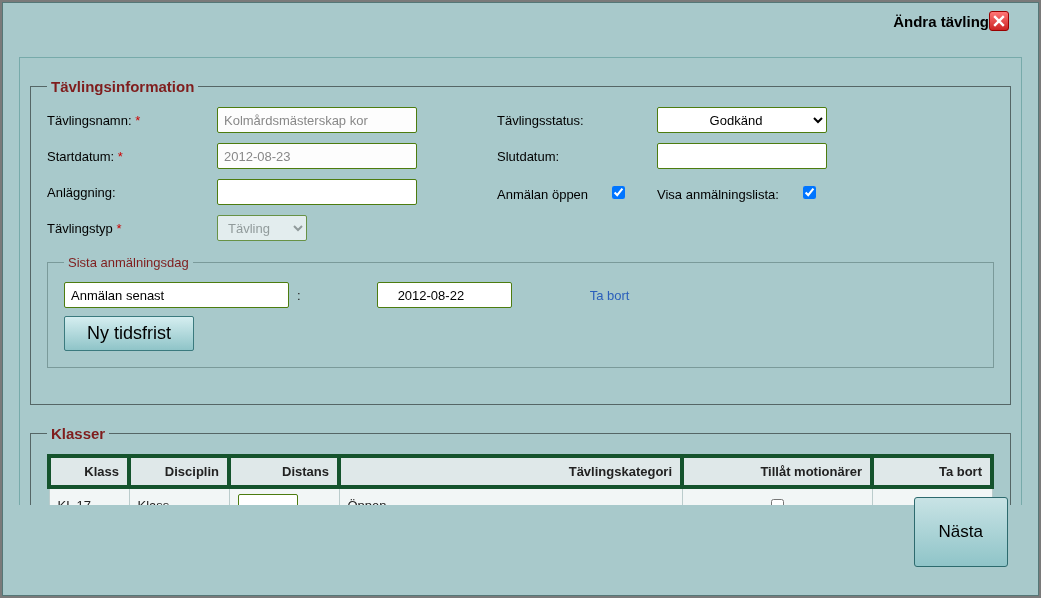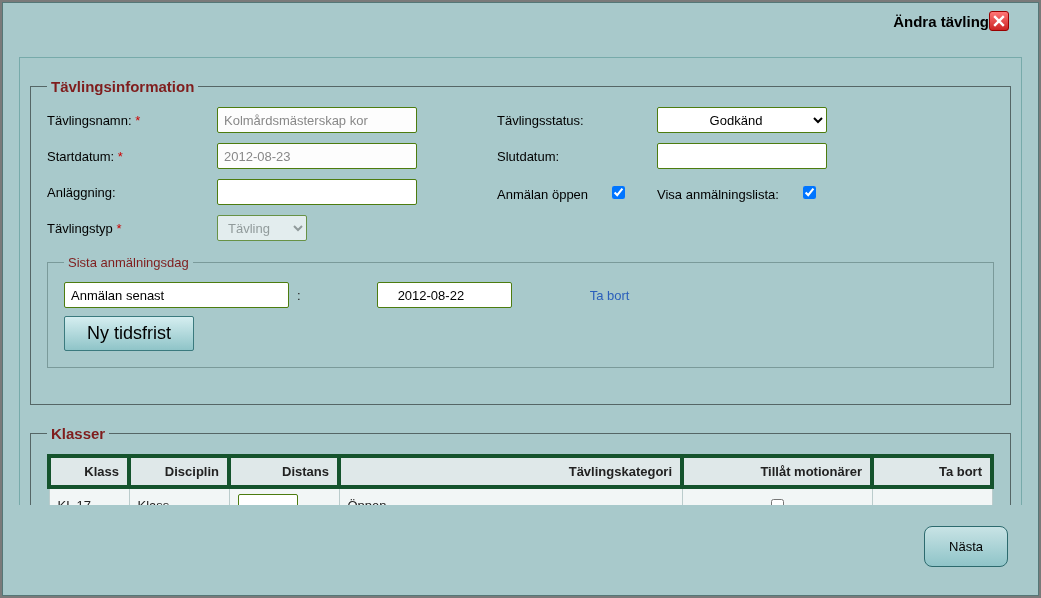--- a/index.html
+++ b/index.html
@@ -132,24 +132,24 @@
     font-size: 18px;
     cursor: pointer;
     color: #000;
   }
   .nasta-btn {
     position: absolute;
     right: 30px;
     bottom: 28px;
     background: linear-gradient(#c8e3e5, #8fc4c8);
     border: 1px solid #2d6a6e;
-    border-radius: 8px;
-    padding: 12px 24px;
+    border-radius: 3px;
+    padding: 24px 24px;
     font-family: inherit;
-    font-size: 13px;
+    font-size: 17px;
     cursor: pointer;
     color: #000;
   }
   table.klasser {
     width: 100%;
     border-collapse: collapse;
     font-size: 13px;
   }
   table.klasser th {
     background: #dfe8e9;

